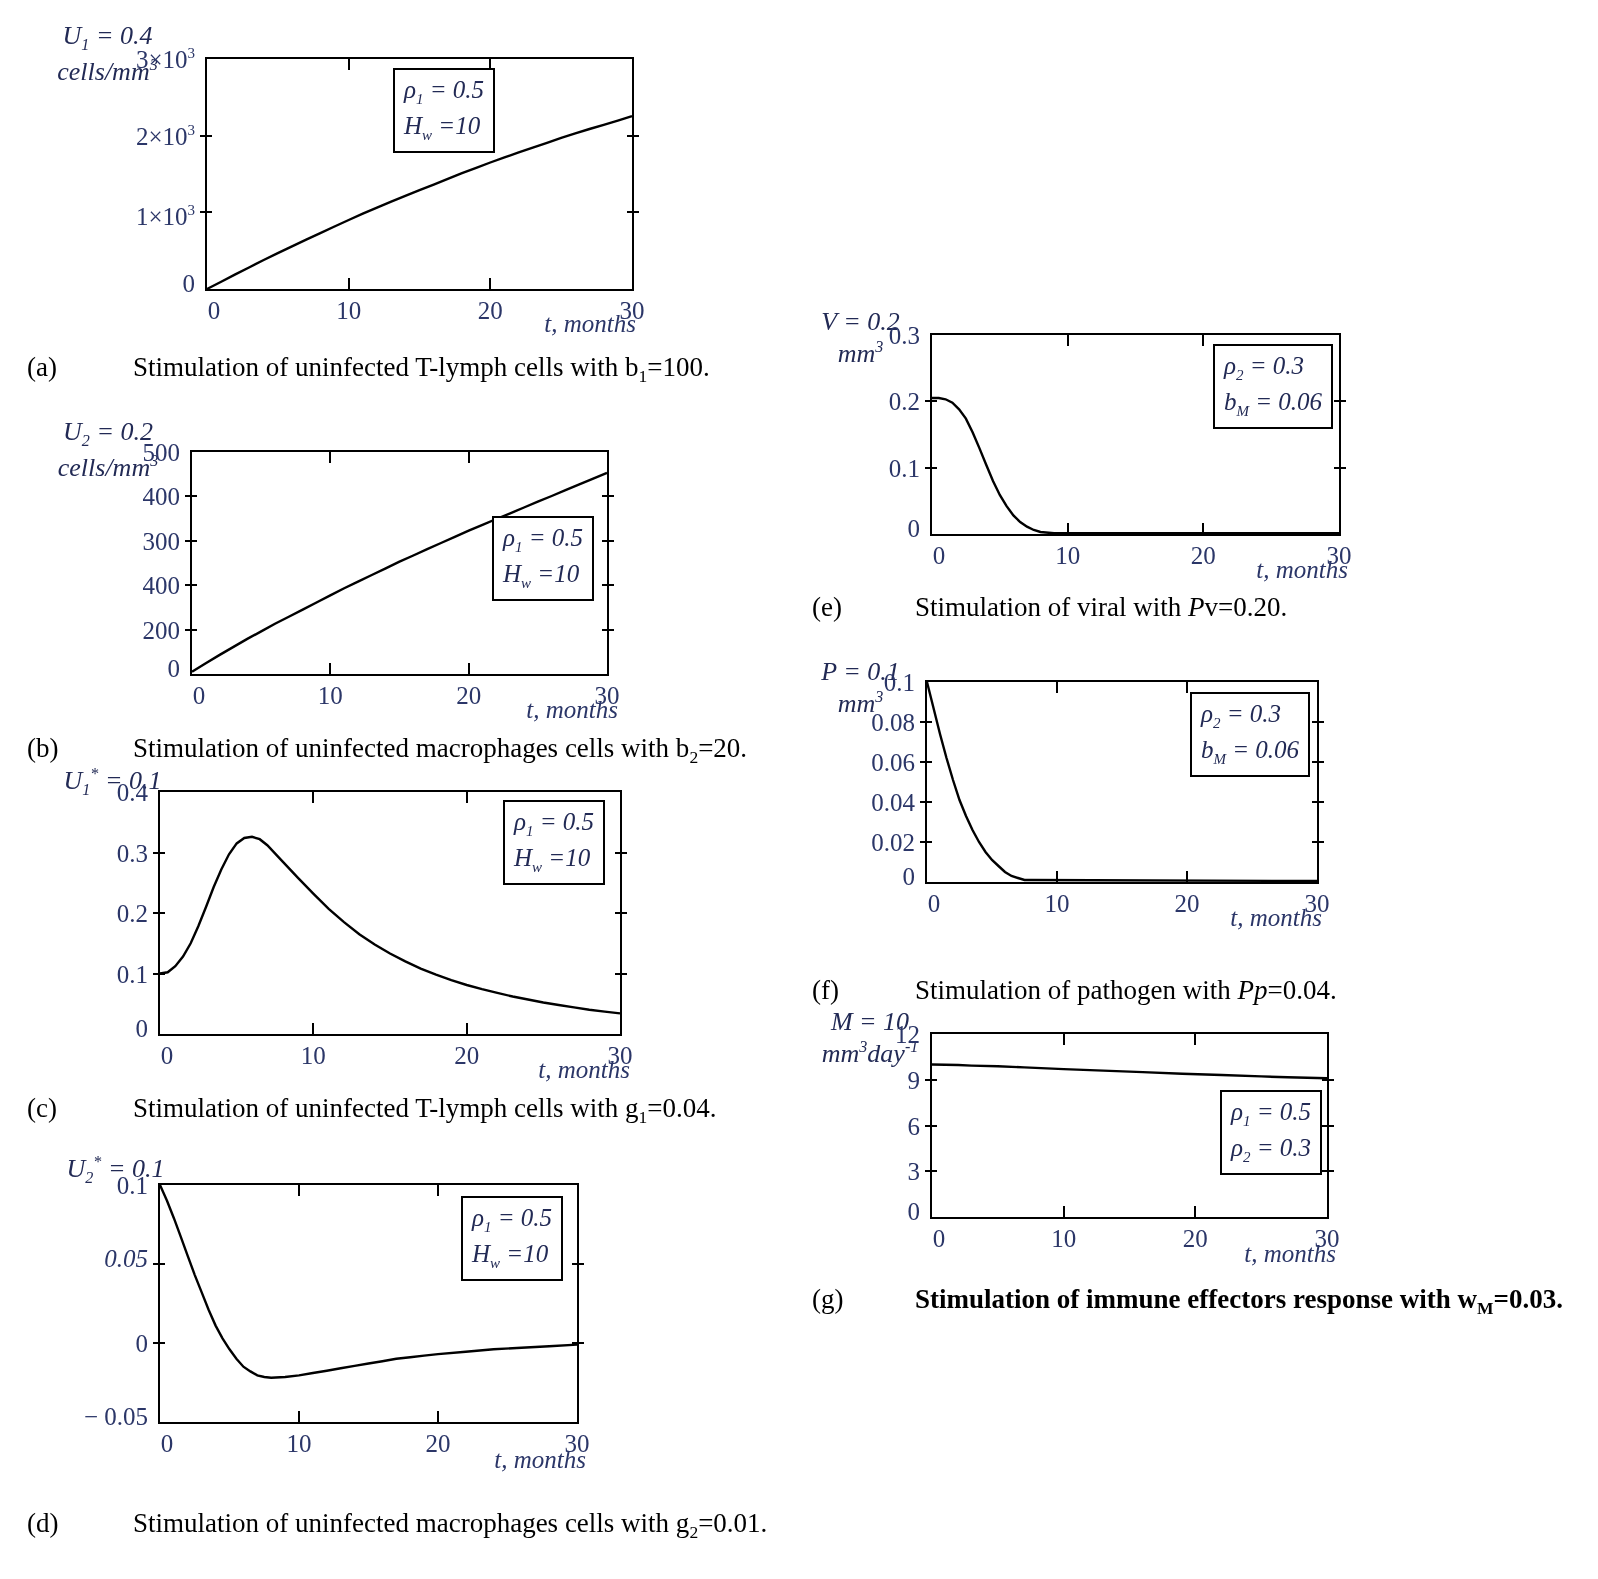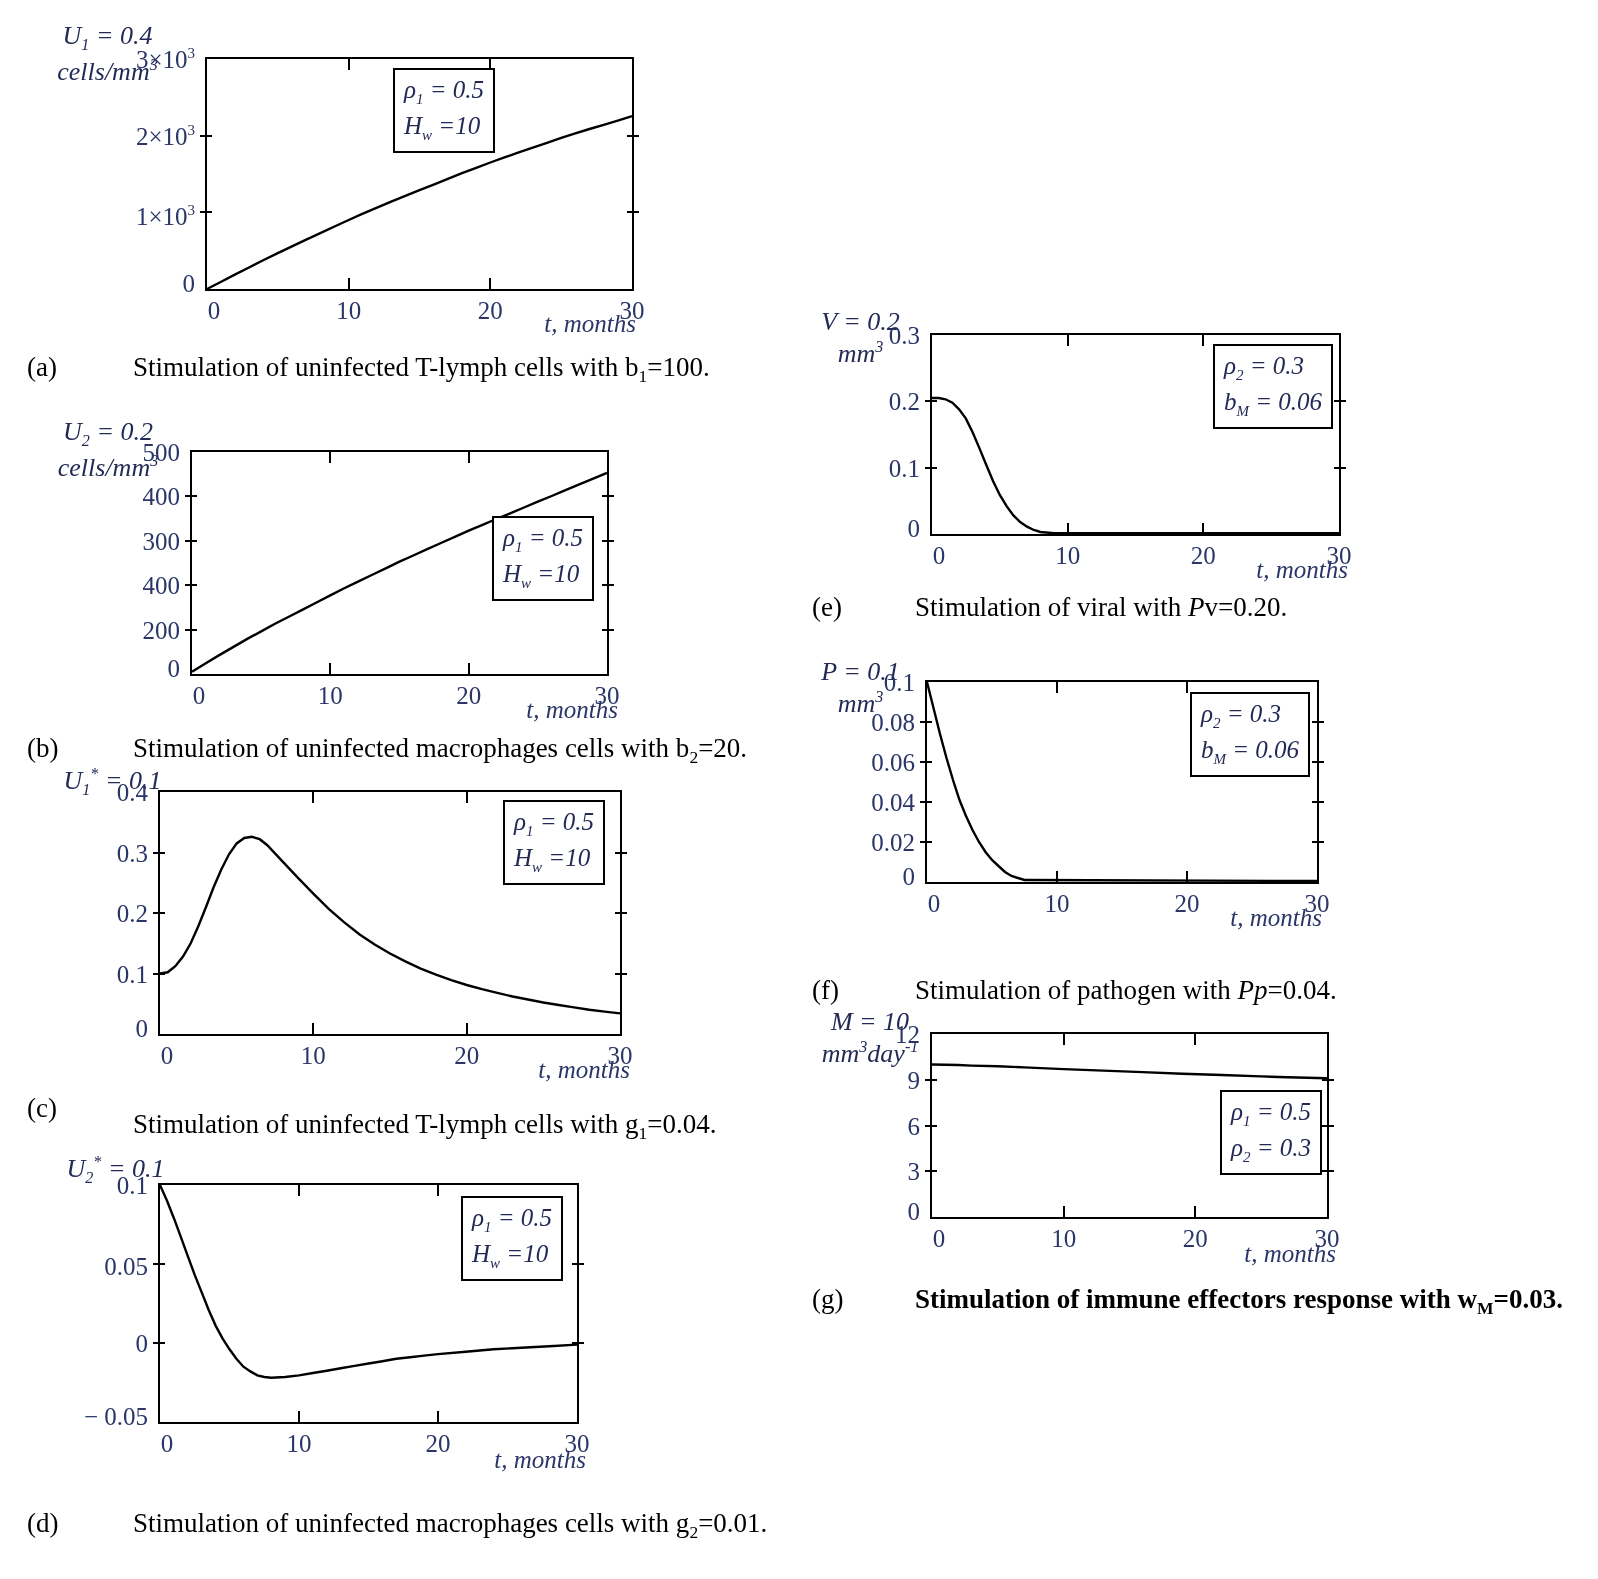--- a/index.html
+++ b/index.html
@@ -146,31 +146,31 @@
       <span class="dash-v" style="left: 305.667px; top: 0px;"></span>
       <span class="dash-v" style="left: 305.667px; top: 231px;"></span>
       <span class="xtick" style="left: 460px;">30</span>
     </div>
   <div class="parambox" style="left:503px;top:800px;">
     <div>ρ<sub>1</sub> = 0.5</div>
     <div>H<sub>w</sub> =10</div>
   </div>
   <div class="xlabel" style="right:968px;top:1056px;">t, months</div>
   <span class="caption-tag" style="left:27px;top:1093px;">(c)</span>
-  <span class="caption-text" style="left:133px;top:1093px;margin-top:16px;">Stimulation of uninfected T-lymph cells with g<sub>1</sub>=0.04.</span>
+  <span class="caption-text" style="left:133px;top:1093px;">Stimulation of uninfected T-lymph cells with g<sub>1</sub>=0.04.</span>
 </div>
 
 <div class="figure">
   <div class="ylabel" style="left:28px;top:1152px;width:175px;">U<sub>2</sub><sup>*</sup> = 0.1</div>
   <div class="plotbox" style="left:158px;top:1183px;width:417px;height:237px;">
       <svg width="417" height="237" viewBox="0 0 417 237" style="position: absolute; left: 0px; top: 0px; overflow: visible;">
         <polyline points="0.0,0.0 7.0,15.8 13.9,33.2 20.9,52.1 27.8,71.1 34.8,90.1 41.7,107.4 48.6,124.8 55.6,140.6 62.5,153.3 69.5,164.3 76.4,173.8 83.4,181.7 90.4,186.4 97.3,190.4 104.3,192.0 111.2,192.8 125.1,192.0 139.0,190.4 152.9,188.0 166.8,185.7 180.7,183.3 194.6,180.9 208.5,178.5 222.4,176.2 236.3,173.8 250.2,172.2 264.1,170.6 278.0,169.1 305.8,166.7 333.6,164.3 361.4,162.7 389.2,161.2 417.0,159.6" fill="none" stroke="#000000" stroke-width="2.4"></polyline>
       </svg>
       <span class="ytick" style="top: 0px;">0.1</span>
-      <span class="ytick" style="top: 81px;">0.05</span>
+      <span class="ytick" style="top: 73px; font-style: italic;">0.05</span>
       <span class="dash-h" style="left: -7px; top: 78px;"></span>
       <span class="dash-h" style="left: 412px; top: 78px;"></span>
       <span class="ytick" style="top: 158px;">0</span>
       <span class="dash-h" style="left: -7px; top: 157px;"></span>
       <span class="dash-h" style="left: 412px; top: 157px;"></span>
       <span class="ytick" style="top: 231px;">− 0.05</span>
       <span class="xtick" style="left: 7px;">0</span>
       <span class="xtick" style="left: 139px;">10</span>
       <span class="dash-v" style="left: 138px; top: 0px;"></span>
       <span class="dash-v" style="left: 138px; top: 226px;"></span>

